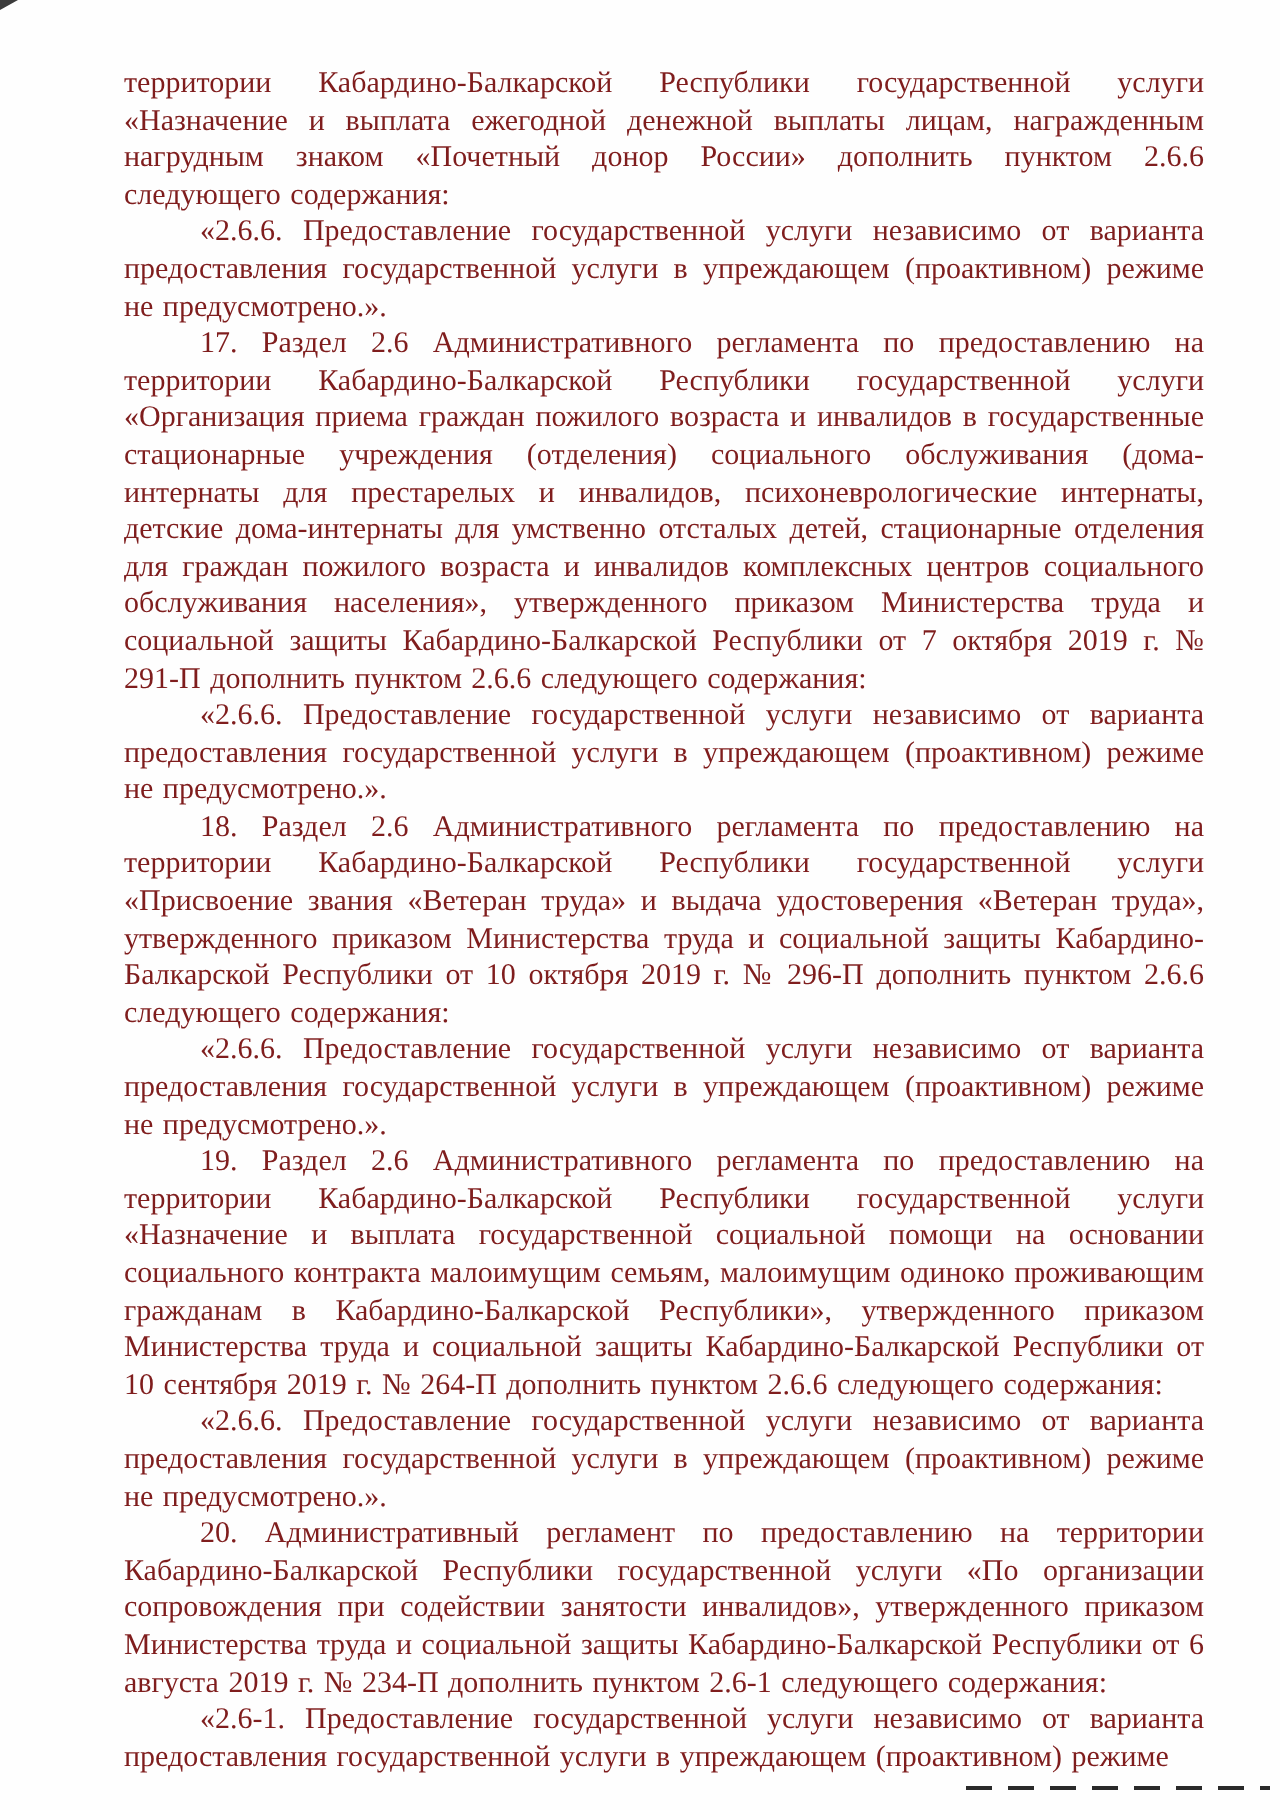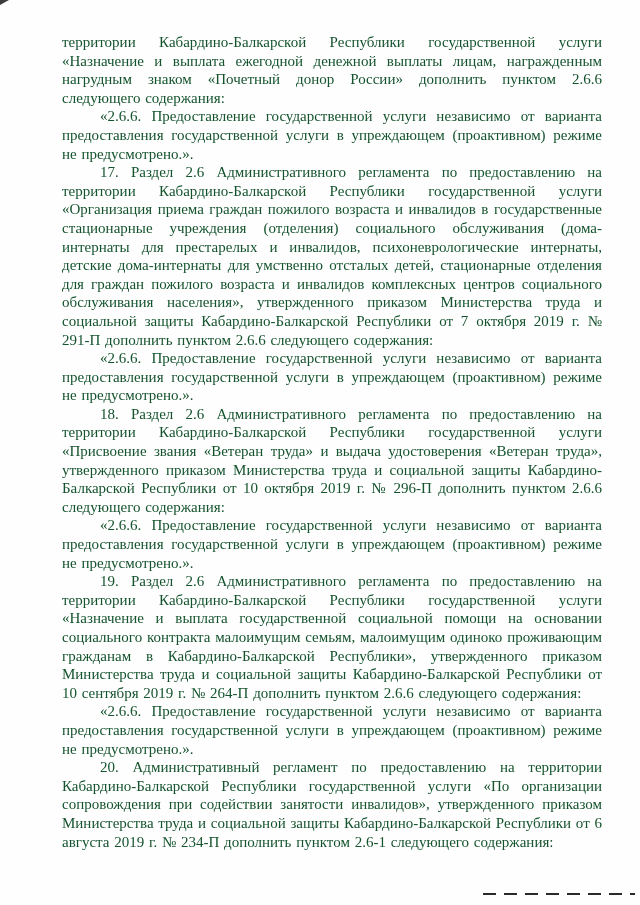--- a/index.html
+++ b/index.html
@@ -18,21 +18,21 @@
   .content {
     position: absolute;
     left: 62px;
     top: 33px;
     width: 540px;
   }
   p.para {
     margin: 0;
     font-size: 15px;
     line-height: 18.6px;
-    color: #14532d;
+    color: #7f1d1d;
     text-align: justify;
     text-indent: 38px;
     word-spacing: 1px;
   }
   p.para.no-indent {
     text-indent: 0;
   }
   .corner-mark {
     position: absolute;
     top: 0;
@@ -61,17 +61,18 @@
   <div class="content">
     <p class="para no-indent">территории Кабардино-Балкарской Республики государственной услуги «Назначение и выплата ежегодной денежной выплаты лицам, награжденным нагрудным знаком «Почетный донор России» дополнить пунктом 2.6.6 следующего содержания:</p>
     <p class="para">«2.6.6. Предоставление государственной услуги независимо от варианта предоставления государственной услуги в упреждающем (проактивном) режиме не предусмотрено.».</p>
     <p class="para">17. Раздел 2.6 Административного регламента по предоставлению на территории Кабардино-Балкарской Республики государственной услуги «Организация приема граждан пожилого возраста и инвалидов в государственные стационарные учреждения (отделения) социального обслуживания (дома-интернаты для престарелых и инвалидов, психоневрологические интернаты, детские дома-интернаты для умственно отсталых детей, стационарные отделения для граждан пожилого возраста и инвалидов комплексных центров социального обслуживания населения», утвержденного приказом  Министерства труда и социальной защиты Кабардино-Балкарской Республики от 7 октября 2019 г. № 291-П дополнить пунктом 2.6.6 следующего содержания:</p>
     <p class="para">«2.6.6. Предоставление государственной услуги независимо от варианта предоставления государственной услуги в упреждающем (проактивном) режиме не предусмотрено.».</p>
     <p class="para">18. Раздел 2.6 Административного регламента по предоставлению на территории Кабардино-Балкарской Республики государственной услуги «Присвоение звания «Ветеран труда» и выдача удостоверения «Ветеран труда», утвержденного приказом  Министерства труда и социальной защиты Кабардино-Балкарской Республики от 10 октября 2019 г. № 296-П дополнить пунктом 2.6.6 следующего содержания:</p>
     <p class="para">«2.6.6. Предоставление государственной услуги независимо от варианта предоставления государственной услуги в упреждающем (проактивном) режиме не предусмотрено.».</p>
     <p class="para">19. Раздел 2.6 Административного регламента по предоставлению на территории Кабардино-Балкарской Республики государственной услуги «Назначение и выплата государственной социальной помощи на основании социального контракта малоимущим семьям, малоимущим одиноко проживающим гражданам в Кабардино-Балкарской Республики», утвержденного приказом Министерства труда и социальной защиты Кабардино-Балкарской Республики от 10 сентября 2019 г. № 264-П дополнить пунктом 2.6.6 следующего содержания:</p>
     <p class="para">«2.6.6. Предоставление государственной услуги независимо от варианта предоставления государственной услуги в упреждающем (проактивном) режиме не предусмотрено.».</p>
     <p class="para">20. Административный регламент по предоставлению на территории Кабардино-Балкарской Республики государственной услуги «По организации сопровождения при содействии занятости инвалидов», утвержденного приказом Министерства труда и социальной защиты Кабардино-Балкарской Республики от 6 августа 2019 г. № 234-П дополнить пунктом 2.6-1 следующего содержания:</p>
+    <p class="para">«2.6-1. Предоставление государственной услуги независимо от варианта предоставления государственной услуги в упреждающем (проактивном) режиме</p>
   </div>
 
   <div class="scan-dashes"></div>
 
 </div>
 
 </body></html>

